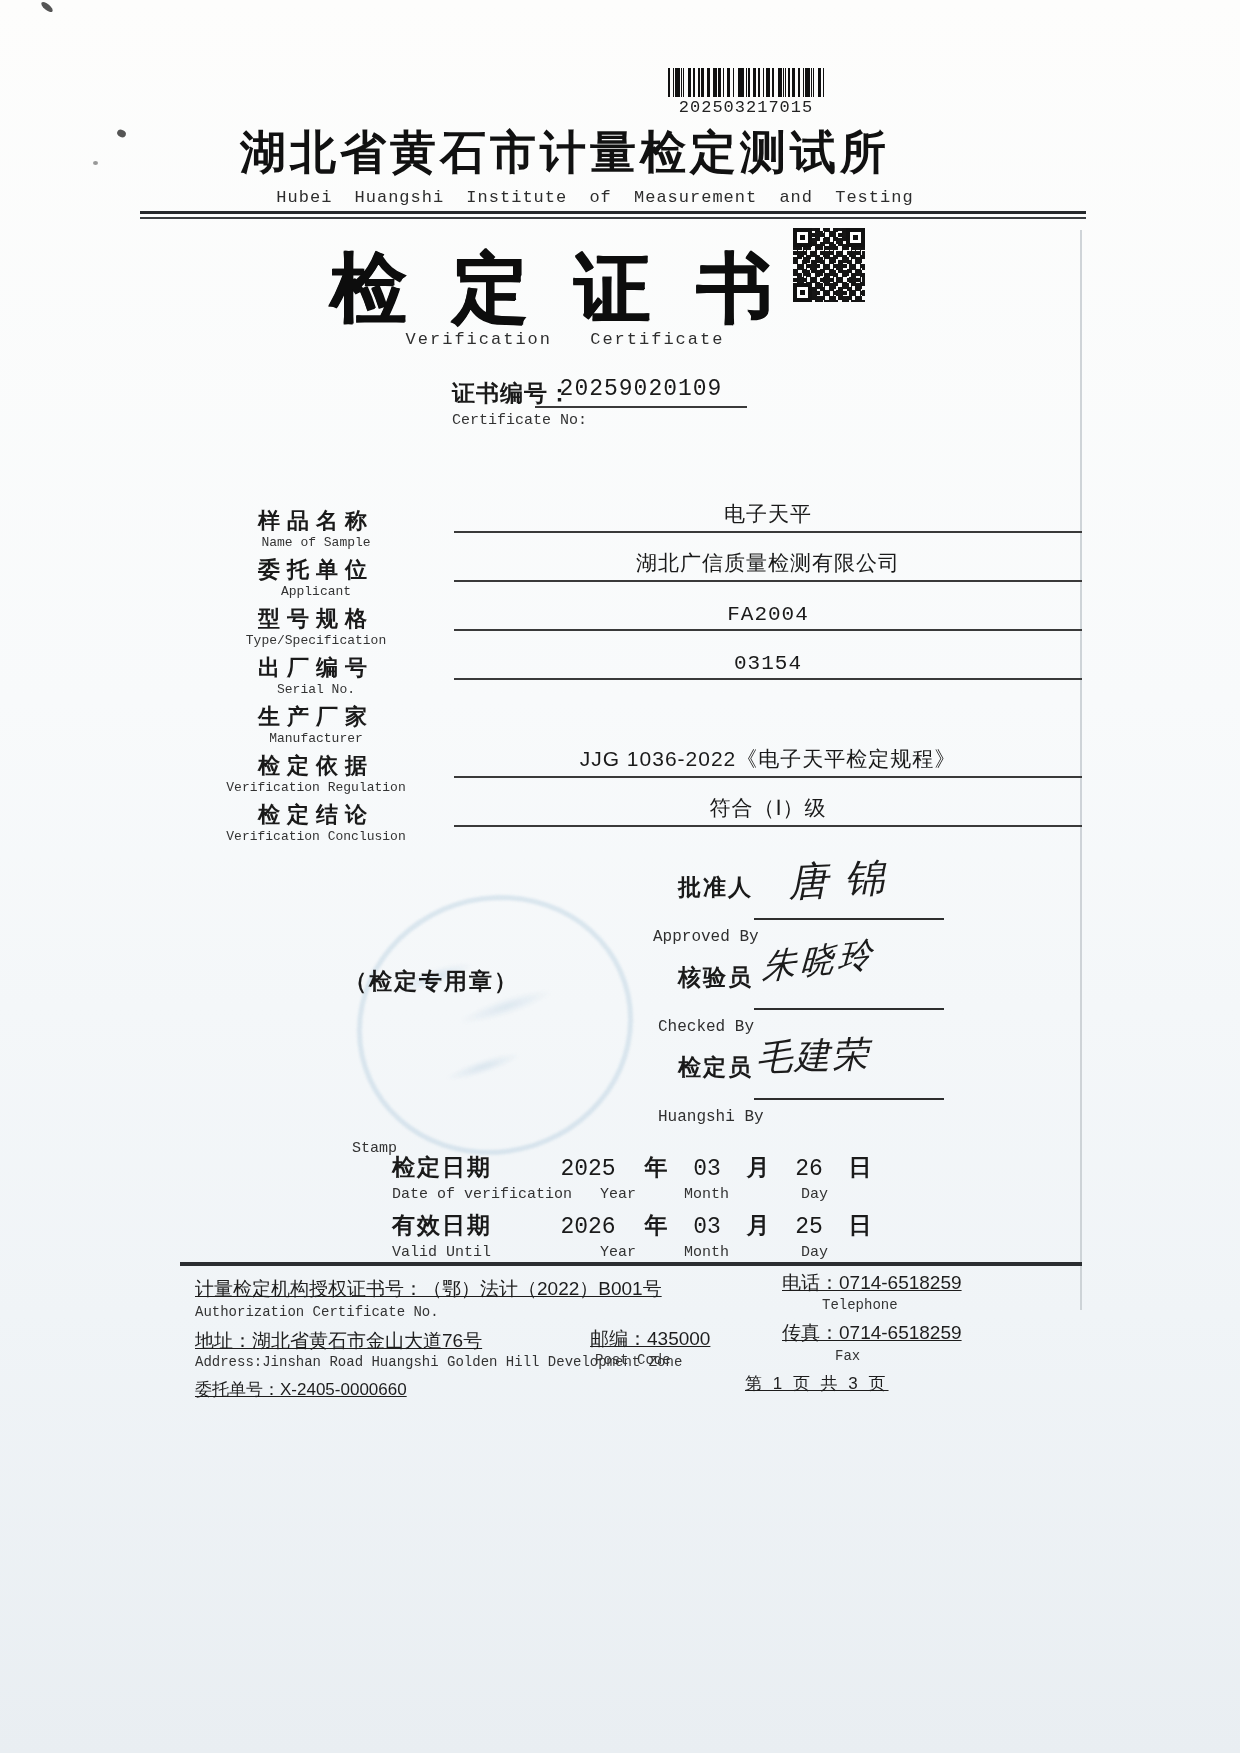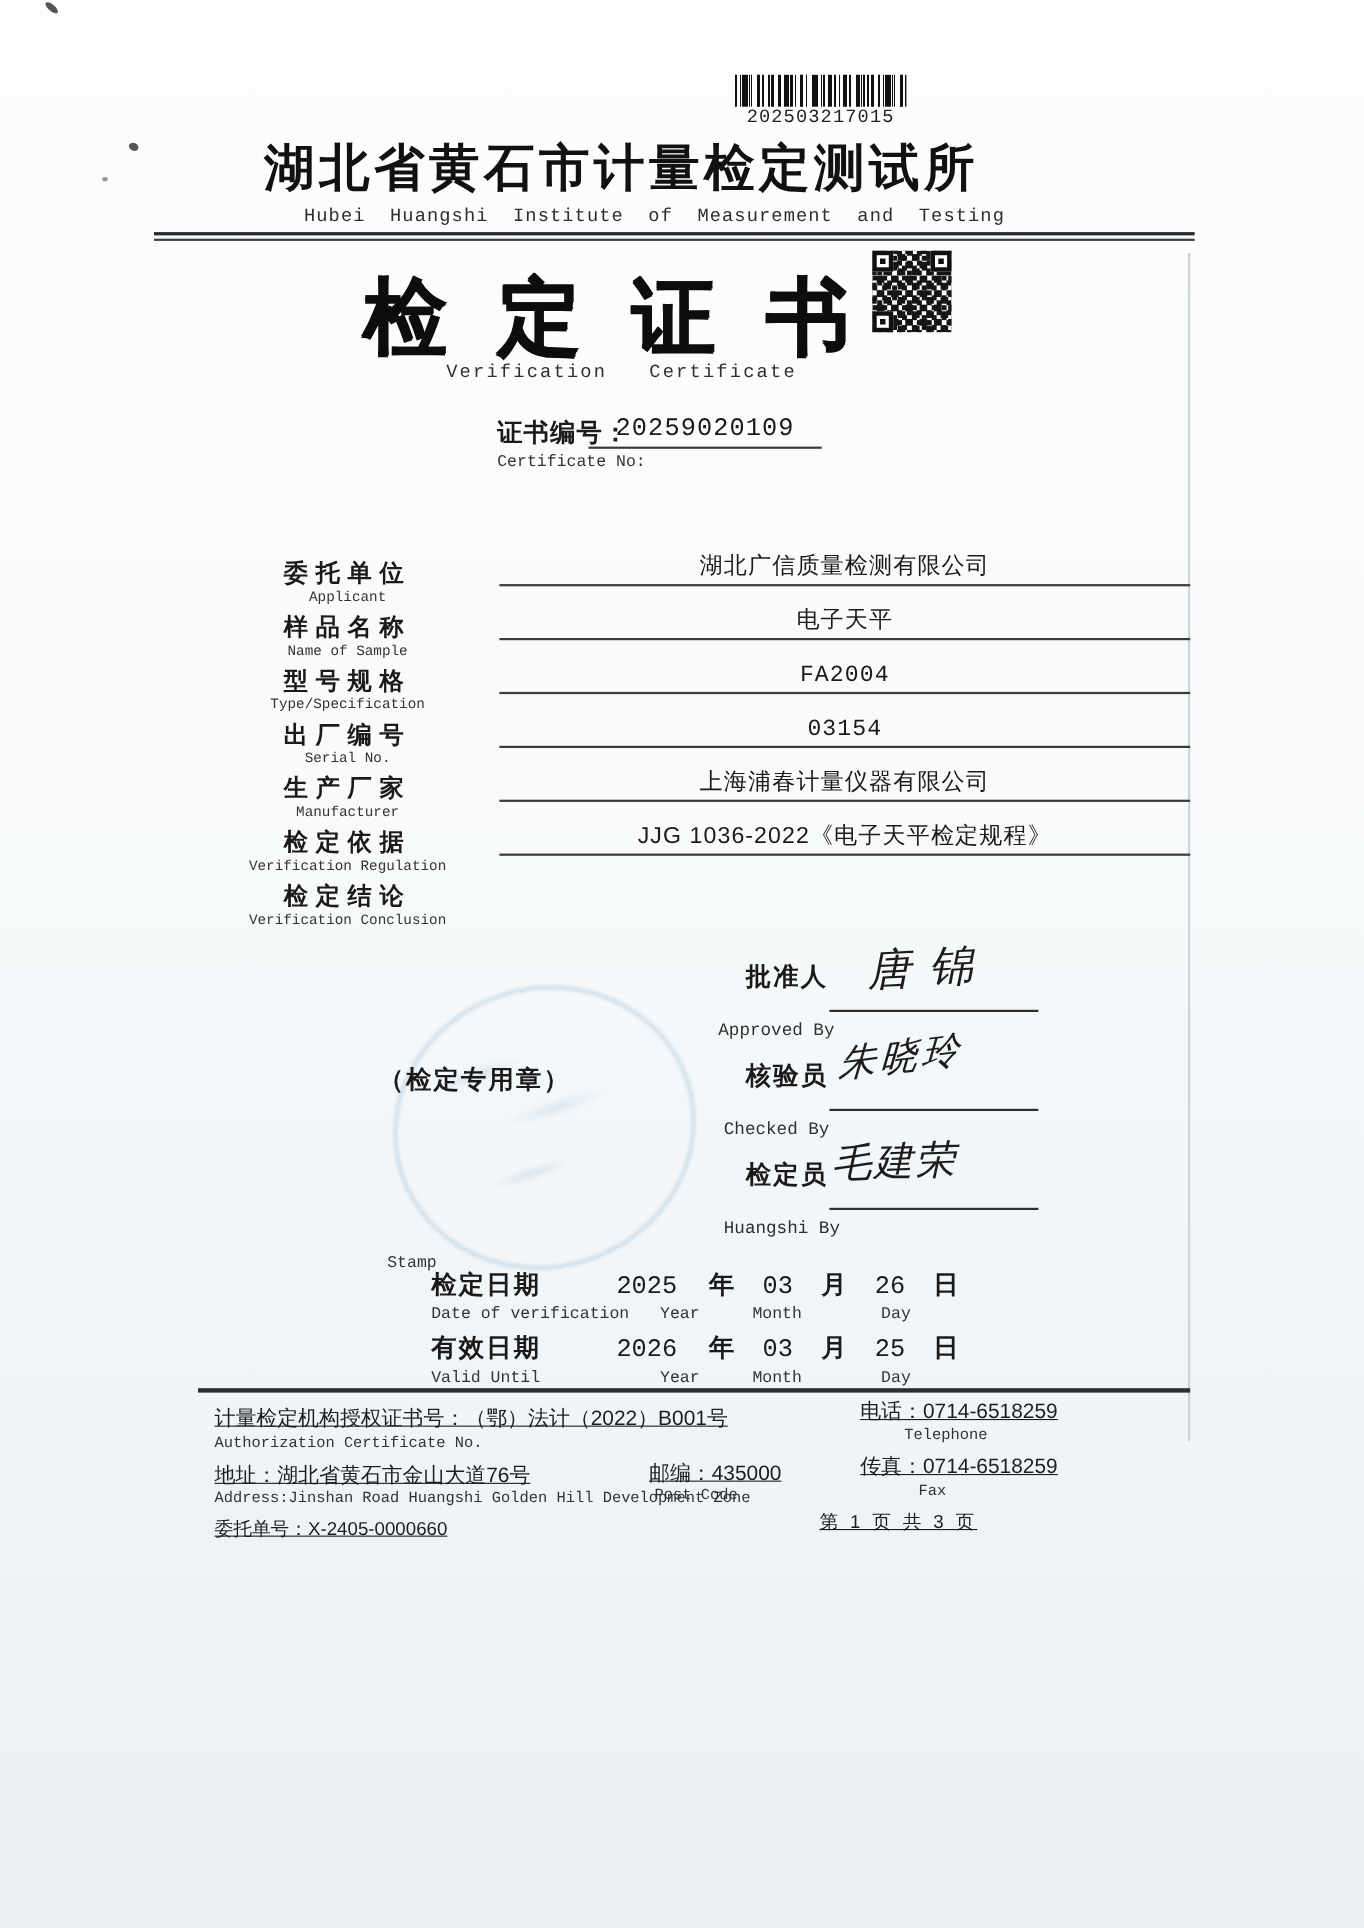--- a/index.html
+++ b/index.html
@@ -136,45 +136,45 @@
     <div class="qr-f bl"></div>
   </div>
   <div class="cert-subtitle mono">Verification Certificate</div>
 
   <div class="certno-label">证书编号：</div>
   <div class="certno-value mono">20259020109</div>
   <div class="certno-en mono">Certificate No:</div>
 
   <div class="fields">
     <div class="frow">
+      <div class="flabel"><span>样品名称</span><span class="en">Name of Sample</span></div>
+      <div class="fvalue">电子天平</div>
+    </div>
+    <div class="frow">
       <div class="flabel"><span>委托单位</span><span class="en">Applicant</span></div>
       <div class="fvalue">湖北广信质量检测有限公司</div>
     </div>
     <div class="frow">
-      <div class="flabel"><span>样品名称</span><span class="en">Name of Sample</span></div>
-      <div class="fvalue">电子天平</div>
-    </div>
-    <div class="frow">
       <div class="flabel"><span>型号规格</span><span class="en">Type/Specification</span></div>
       <div class="fvalue mono">FA2004</div>
     </div>
     <div class="frow">
       <div class="flabel"><span>出厂编号</span><span class="en">Serial No.</span></div>
       <div class="fvalue mono">03154</div>
     </div>
     <div class="frow">
       <div class="flabel"><span>生产厂家</span><span class="en">Manufacturer</span></div>
-      <div class="fvalue">上海浦春计量仪器有限公司</div>
     </div>
     <div class="frow">
       <div class="flabel"><span>检定依据</span><span class="en">Verification Regulation</span></div>
       <div class="fvalue">JJG  1036-2022《电子天平检定规程》</div>
     </div>
     <div class="frow">
       <div class="flabel"><span>检定结论</span><span class="en">Verification Conclusion</span></div>
+      <div class="fvalue">符合（Ⅰ）级</div>
     </div>
   </div>
 
   <div class="stamp-watermark"></div>
   <div class="stamp-label">（检定专用章）</div>
   <div class="stamp-en mono">Stamp</div>
 
   <div class="sig-label" style="left:678px;top:872px;">批准人</div>
   <div class="sig-hand hand1">唐锦</div>
   <div class="sig-line" style="top:918px;"></div>

